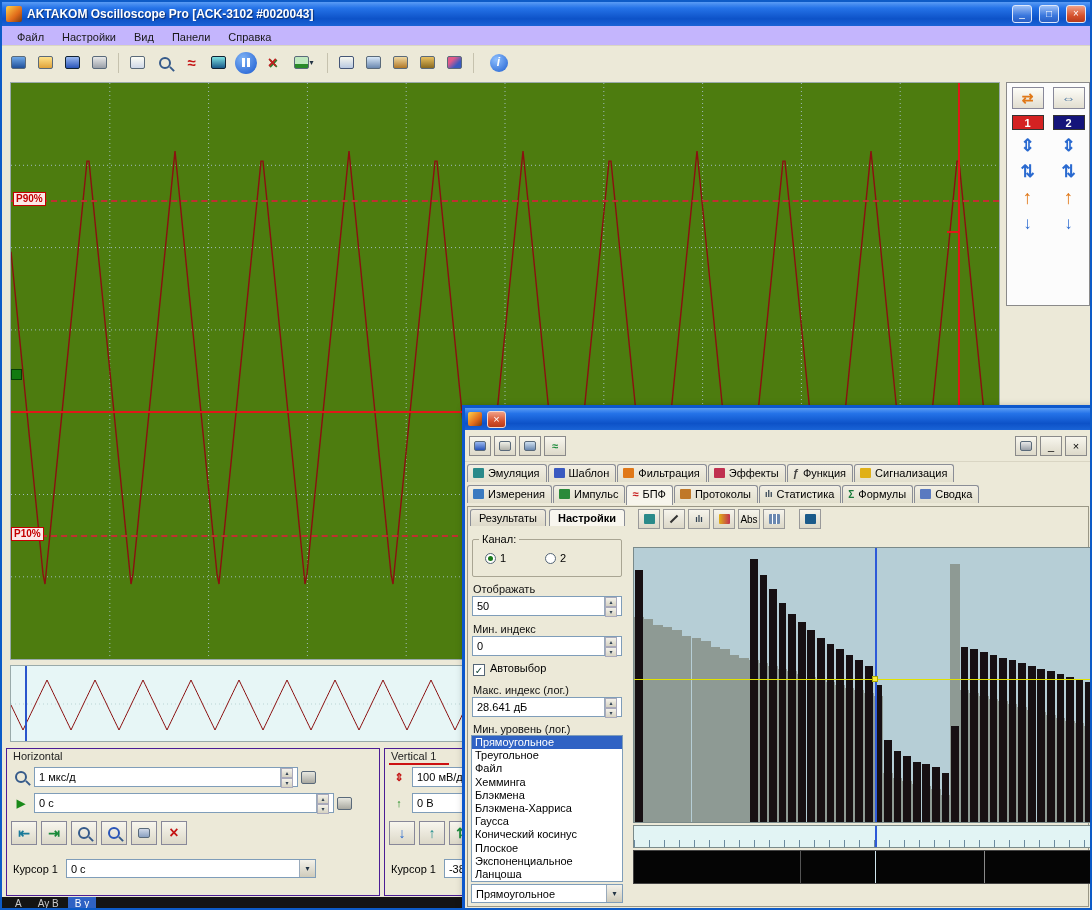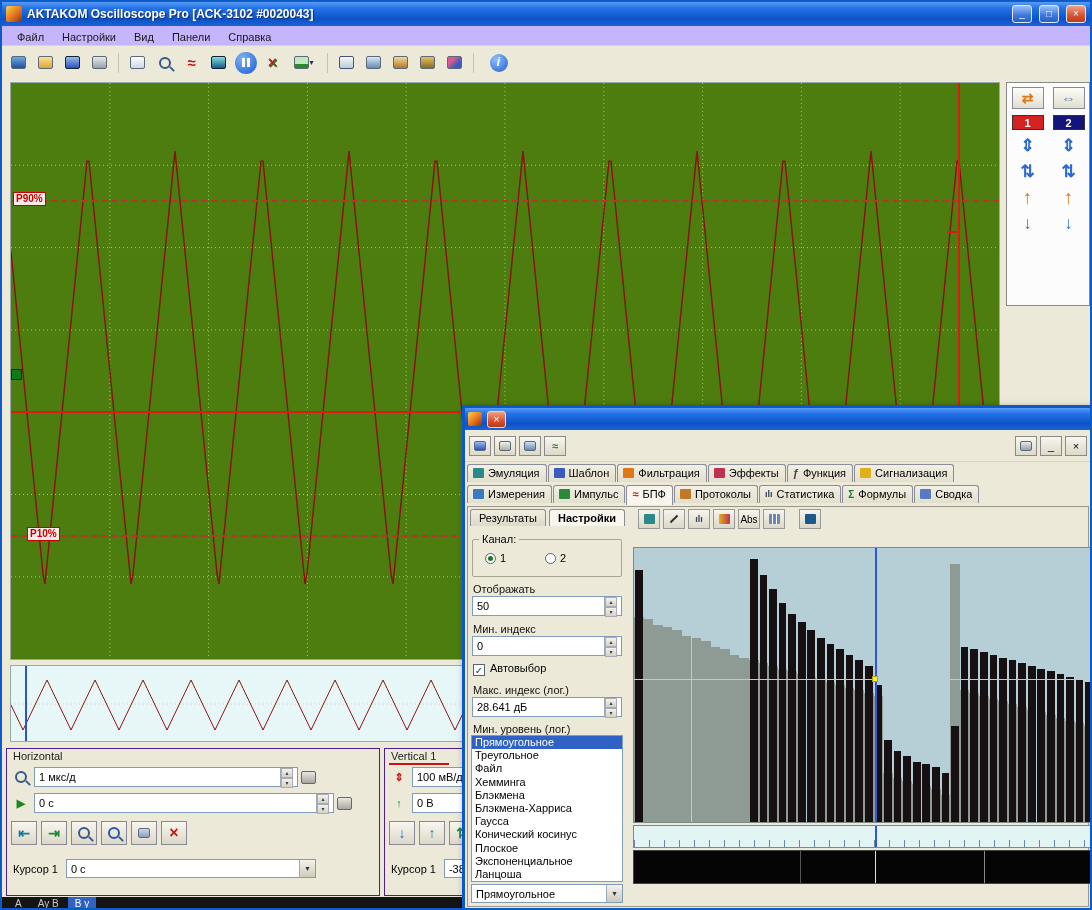--- a/index.html
+++ b/index.html
@@ -207,21 +207,21 @@
         <line x1="0" y1="411.5" x2="988" y2="411.5" stroke="#9fbcbc" stroke-dasharray="1,3" stroke-width="1"></line>
         <line x1="0" y1="493.79999999999995" x2="988" y2="493.79999999999995" stroke="#9fbcbc" stroke-dasharray="1,3" stroke-width="1"></line>
         <polyline points="0,168.7 2,188.8 4,209.0 6,229.1 8,249.2 10,269.4 12,289.5 14,309.7 16,329.8 18,349.9 20,370.1 22,390.2 24,410.3 26,430.5 28,450.6 30,470.8 32,490.9 34,501.0 36,480.8 38,460.7 40,440.6 42,420.4 44,400.3 46,380.1 48,360.0 50,339.9 52,319.7 54,299.6 56,279.4 58,259.3 60,239.2 62,219.0 64,198.9 66,178.8 68,158.6 70,138.5 72,118.3 74,98.2 76,78.1 78,78.1 80,98.2 82,118.3 84,138.5 86,158.6 88,178.8 90,198.9 92,219.0 94,239.2 96,259.3 98,279.4 100,299.6 102,319.7 104,339.9 106,360.0 108,380.1 110,400.3 112,420.4 114,440.6 116,460.7 118,480.8 120,501.0 122,490.9 124,470.8 126,450.6 128,430.5 130,410.3 132,390.2 134,370.1 136,349.9 138,329.8 140,309.7 142,289.5 144,269.4 146,249.2 148,229.1 150,209.0 152,188.8 154,168.7 156,148.6 158,128.4 160,108.3 162,88.1 164,68.0 166,88.1 168,108.3 170,128.4 172,148.6 174,168.7 176,188.8 178,209.0 180,229.1 182,249.2 184,269.4 186,289.5 188,309.7 190,329.8 192,349.9 194,370.1 196,390.2 198,410.3 200,430.5 202,450.6 204,470.8 206,490.9 208,501.0 210,480.8 212,460.7 214,440.6 216,420.4 218,400.3 220,380.1 222,360.0 224,339.9 226,319.7 228,299.6 230,279.4 232,259.3 234,239.2 236,219.0 238,198.9 240,178.8 242,158.6 244,138.5 246,118.3 248,98.2 250,78.1 252,78.1 254,98.2 256,118.3 258,138.5 260,158.6 262,178.8 264,198.9 266,219.0 268,239.2 270,259.3 272,279.4 274,299.6 276,319.7 278,339.9 280,360.0 282,380.1 284,400.3 286,420.4 288,440.6 290,460.7 292,480.8 294,501.0 296,490.9 298,470.8 300,450.6 302,430.5 304,410.3 306,390.2 308,370.1 310,349.9 312,329.8 314,309.7 316,289.5 318,269.4 320,249.2 322,229.1 324,209.0 326,188.8 328,168.7 330,148.6 332,128.4 334,108.3 336,88.1 338,68.0 340,88.1 342,108.3 344,128.4 346,148.6 348,168.7 350,188.8 352,209.0 354,229.1 356,249.2 358,269.4 360,289.5 362,309.7 364,329.8 366,349.9 368,370.1 370,390.2 372,410.3 374,430.5 376,450.6 378,470.8 380,490.9 382,501.0 384,480.8 386,460.7 388,440.6 390,420.4 392,400.3 394,380.1 396,360.0 398,339.9 400,319.7 402,299.6 404,279.4 406,259.3 408,239.2 410,219.0 412,198.9 414,178.8 416,158.6 418,138.5 420,118.3 422,98.2 424,78.1 426,78.1 428,98.2 430,118.3 432,138.5 434,158.6 436,178.8 438,198.9 440,219.0 442,239.2 444,259.3 446,279.4 448,299.6 450,319.7 452,339.9 454,360.0 456,380.1 458,400.3 460,420.4 462,440.6 464,460.7 466,480.8 468,501.0 470,490.9 472,470.8 474,450.6 476,430.5 478,410.3 480,390.2 482,370.1 484,349.9 486,329.8 488,309.7 490,289.5 492,269.4 494,249.2 496,229.1 498,209.0 500,188.8 502,168.7 504,148.6 506,128.4 508,108.3 510,88.1 512,68.0 514,88.1 516,108.3 518,128.4 520,148.6 522,168.7 524,188.8 526,209.0 528,229.1 530,249.2 532,269.4 534,289.5 536,309.7 538,329.8 540,349.9 542,370.1 544,390.2 546,410.3 548,430.5 550,450.6 552,470.8 554,490.9 556,501.0 558,480.8 560,460.7 562,440.6 564,420.4 566,400.3 568,380.1 570,360.0 572,339.9 574,319.7 576,299.6 578,279.4 580,259.3 582,239.2 584,219.0 586,198.9 588,178.8 590,158.6 592,138.5 594,118.3 596,98.2 598,78.1 600,78.1 602,98.2 604,118.3 606,138.5 608,158.6 610,178.8 612,198.9 614,219.0 616,239.2 618,259.3 620,279.4 622,299.6 624,319.7 626,339.9 628,360.0 630,380.1 632,400.3 634,420.4 636,440.6 638,460.7 640,480.8 642,501.0 644,490.9 646,470.8 648,450.6 650,430.5 652,410.3 654,390.2 656,370.1 658,349.9 660,329.8 662,309.7 664,289.5 666,269.4 668,249.2 670,229.1 672,209.0 674,188.8 676,168.7 678,148.6 680,128.4 682,108.3 684,88.1 686,68.0 688,88.1 690,108.3 692,128.4 694,148.6 696,168.7 698,188.8 700,209.0 702,229.1 704,249.2 706,269.4 708,289.5 710,309.7 712,329.8 714,349.9 716,370.1 718,390.2 720,410.3 722,430.5 724,450.6 726,470.8 728,490.9 730,501.0 732,480.8 734,460.7 736,440.6 738,420.4 740,400.3 742,380.1 744,360.0 746,339.9 748,319.7 750,299.6 752,279.4 754,259.3 756,239.2 758,219.0 760,198.9 762,178.8 764,158.6 766,138.5 768,118.3 770,98.2 772,78.1 774,78.1 776,98.2 778,118.3 780,138.5 782,158.6 784,178.8 786,198.9 788,219.0 790,239.2 792,259.3 794,279.4 796,299.6 798,319.7 800,339.9 802,360.0 804,380.1 806,400.3 808,420.4 810,440.6 812,460.7 814,480.8 816,501.0 818,490.9 820,470.8 822,450.6 824,430.5 826,410.3 828,390.2 830,370.1 832,349.9 834,329.8 836,309.7 838,289.5 840,269.4 842,249.2 844,229.1 846,209.0 848,188.8 850,168.7 852,148.6 854,128.4 856,108.3 858,88.1 860,68.0 862,88.1 864,108.3 866,128.4 868,148.6 870,168.7 872,188.8 874,209.0 876,229.1 878,249.2 880,269.4 882,289.5 884,309.7 886,329.8 888,349.9 890,370.1 892,390.2 894,410.3 896,430.5 898,450.6 900,470.8 902,490.9 904,501.0 906,480.8 908,460.7 910,440.6 912,420.4 914,400.3 916,380.1 918,360.0 920,339.9 922,319.7 924,299.6 926,279.4 928,259.3 930,239.2 932,219.0 934,198.9 936,178.8 938,158.6 940,138.5 942,118.3 944,98.2 946,78.1 948,78.1 950,98.2 952,118.3 954,138.5 956,158.6 958,178.8 960,198.9 962,219.0 964,239.2 966,259.3 968,279.4 970,299.6 972,319.7 974,339.9 976,360.0 978,380.1 980,400.3 982,420.4 984,440.6 986,460.7 988,480.8" fill="none" stroke="#8b1010" stroke-width="1.4"></polyline>
       </svg>
     <div class="hdash" style="top:117px"></div>
     <div class="hdash" style="top:452px"></div>
     <div class="hsolid" style="top:328px"></div>
     <div class="vsolid" style="left:947px"></div>
     <div class="ttick" style="left:936px;top:148px"></div>
     <span class="plabel" style="left:2px;top:109px">P90%</span>
-    <span class="plabel" style="left:16px;top:444px">P10%</span>
+    <span class="plabel" style="left:0;top:444px">P10%</span>
     <div class="gmark" style="top:286px"></div>
   </div>
 
   <div class="preview">
     <svg id="preview-svg" width="988" height="75">
         <line x1="0" y1="38" x2="988" y2="38" stroke="#b8d4d4" stroke-dasharray="1,3" stroke-width="1"></line>
         <polyline points="0,39.0 2,43.2 4,47.3 6,51.5 8,55.7 10,59.8 12,64.0 14,59.8 16,55.7 18,51.5 20,47.3 22,43.2 24,39.0 26,34.8 28,30.7 30,26.5 32,22.3 34,18.2 36,14.0 38,18.2 40,22.3 42,26.5 44,30.7 46,34.8 48,39.0 50,43.2 52,47.3 54,51.5 56,55.7 58,59.8 60,64.0 62,59.8 64,55.7 66,51.5 68,47.3 70,43.2 72,39.0 74,34.8 76,30.7 78,26.5 80,22.3 82,18.2 84,14.0 86,18.2 88,22.3 90,26.5 92,30.7 94,34.8 96,39.0 98,43.2 100,47.3 102,51.5 104,55.7 106,59.8 108,64.0 110,59.8 112,55.7 114,51.5 116,47.3 118,43.2 120,39.0 122,34.8 124,30.7 126,26.5 128,22.3 130,18.2 132,14.0 134,18.2 136,22.3 138,26.5 140,30.7 142,34.8 144,39.0 146,43.2 148,47.3 150,51.5 152,55.7 154,59.8 156,64.0 158,59.8 160,55.7 162,51.5 164,47.3 166,43.2 168,39.0 170,34.8 172,30.7 174,26.5 176,22.3 178,18.2 180,14.0 182,18.2 184,22.3 186,26.5 188,30.7 190,34.8 192,39.0 194,43.2 196,47.3 198,51.5 200,55.7 202,59.8 204,64.0 206,59.8 208,55.7 210,51.5 212,47.3 214,43.2 216,39.0 218,34.8 220,30.7 222,26.5 224,22.3 226,18.2 228,14.0 230,18.2 232,22.3 234,26.5 236,30.7 238,34.8 240,39.0 242,43.2 244,47.3 246,51.5 248,55.7 250,59.8 252,64.0 254,59.8 256,55.7 258,51.5 260,47.3 262,43.2 264,39.0 266,34.8 268,30.7 270,26.5 272,22.3 274,18.2 276,14.0 278,18.2 280,22.3 282,26.5 284,30.7 286,34.8 288,39.0 290,43.2 292,47.3 294,51.5 296,55.7 298,59.8 300,64.0 302,59.8 304,55.7 306,51.5 308,47.3 310,43.2 312,39.0 314,34.8 316,30.7 318,26.5 320,22.3 322,18.2 324,14.0 326,18.2 328,22.3 330,26.5 332,30.7 334,34.8 336,39.0 338,43.2 340,47.3 342,51.5 344,55.7 346,59.8 348,64.0 350,59.8 352,55.7 354,51.5 356,47.3 358,43.2 360,39.0 362,34.8 364,30.7 366,26.5 368,22.3 370,18.2 372,14.0 374,18.2 376,22.3 378,26.5 380,30.7 382,34.8 384,39.0 386,43.2 388,47.3 390,51.5 392,55.7 394,59.8 396,64.0 398,59.8 400,55.7 402,51.5 404,47.3 406,43.2 408,39.0 410,34.8 412,30.7 414,26.5 416,22.3 418,18.2 420,14.0 422,18.2 424,22.3 426,26.5 428,30.7 430,34.8 432,39.0 434,43.2 436,47.3 438,51.5 440,55.7 442,59.8 444,64.0 446,59.8 448,55.7 450,51.5 452,47.3 454,43.2 456,39.0 458,34.8 460,30.7 462,26.5 464,22.3 466,18.2 468,14.0 470,18.2 472,22.3 474,26.5 476,30.7 478,34.8 480,39.0 482,43.2 484,47.3 486,51.5 488,55.7 490,59.8 492,64.0 494,59.8 496,55.7 498,51.5 500,47.3 502,43.2 504,39.0 506,34.8 508,30.7 510,26.5 512,22.3 514,18.2 516,14.0 518,18.2 520,22.3 522,26.5 524,30.7 526,34.8 528,39.0 530,43.2 532,47.3 534,51.5 536,55.7 538,59.8 540,64.0 542,59.8 544,55.7 546,51.5 548,47.3 550,43.2 552,39.0 554,34.8 556,30.7 558,26.5 560,22.3 562,18.2 564,14.0 566,18.2 568,22.3 570,26.5 572,30.7 574,34.8 576,39.0 578,43.2 580,47.3 582,51.5 584,55.7 586,59.8 588,64.0 590,59.8 592,55.7 594,51.5 596,47.3 598,43.2 600,39.0 602,34.8 604,30.7 606,26.5 608,22.3 610,18.2 612,14.0 614,18.2 616,22.3 618,26.5 620,30.7 622,34.8 624,39.0 626,43.2 628,47.3 630,51.5 632,55.7 634,59.8 636,64.0 638,59.8 640,55.7 642,51.5 644,47.3 646,43.2 648,39.0 650,34.8 652,30.7 654,26.5 656,22.3 658,18.2 660,14.0 662,18.2 664,22.3 666,26.5 668,30.7 670,34.8 672,39.0 674,43.2 676,47.3 678,51.5 680,55.7 682,59.8 684,64.0 686,59.8 688,55.7 690,51.5 692,47.3 694,43.2 696,39.0 698,34.8 700,30.7 702,26.5 704,22.3 706,18.2 708,14.0 710,18.2 712,22.3 714,26.5 716,30.7 718,34.8 720,39.0 722,43.2 724,47.3 726,51.5 728,55.7 730,59.8 732,64.0 734,59.8 736,55.7 738,51.5 740,47.3 742,43.2 744,39.0 746,34.8 748,30.7 750,26.5 752,22.3 754,18.2 756,14.0 758,18.2 760,22.3 762,26.5 764,30.7 766,34.8 768,39.0 770,43.2 772,47.3 774,51.5 776,55.7 778,59.8 780,64.0 782,59.8 784,55.7 786,51.5 788,47.3 790,43.2 792,39.0 794,34.8 796,30.7 798,26.5 800,22.3 802,18.2 804,14.0 806,18.2 808,22.3 810,26.5 812,30.7 814,34.8 816,39.0 818,43.2 820,47.3 822,51.5 824,55.7 826,59.8 828,64.0 830,59.8 832,55.7 834,51.5 836,47.3 838,43.2 840,39.0 842,34.8 844,30.7 846,26.5 848,22.3 850,18.2 852,14.0 854,18.2 856,22.3 858,26.5 860,30.7 862,34.8 864,39.0 866,43.2 868,47.3 870,51.5 872,55.7 874,59.8 876,64.0 878,59.8 880,55.7 882,51.5 884,47.3 886,43.2 888,39.0 890,34.8 892,30.7 894,26.5 896,22.3 898,18.2 900,14.0 902,18.2 904,22.3 906,26.5 908,30.7 910,34.8 912,39.0 914,43.2 916,47.3 918,51.5 920,55.7 922,59.8 924,64.0 926,59.8 928,55.7 930,51.5 932,47.3 934,43.2 936,39.0 938,34.8 940,30.7 942,26.5 944,22.3 946,18.2 948,14.0 950,18.2 952,22.3 954,26.5 956,30.7 958,34.8 960,39.0 962,43.2 964,47.3 966,51.5 968,55.7 970,59.8 972,64.0 974,59.8 976,55.7 978,51.5 980,47.3 982,43.2 984,39.0 986,34.8 988,30.7" fill="none" stroke="#8b1010" stroke-width="1"></polyline>
       </svg>
     <div class="pv-cursor" style="left:14px"></div>
   </div>

